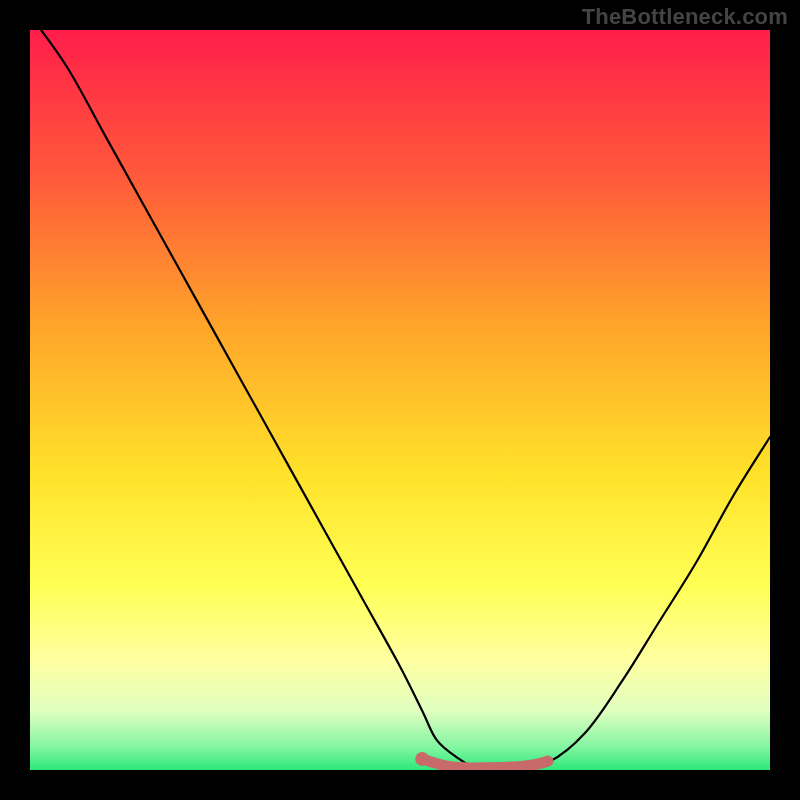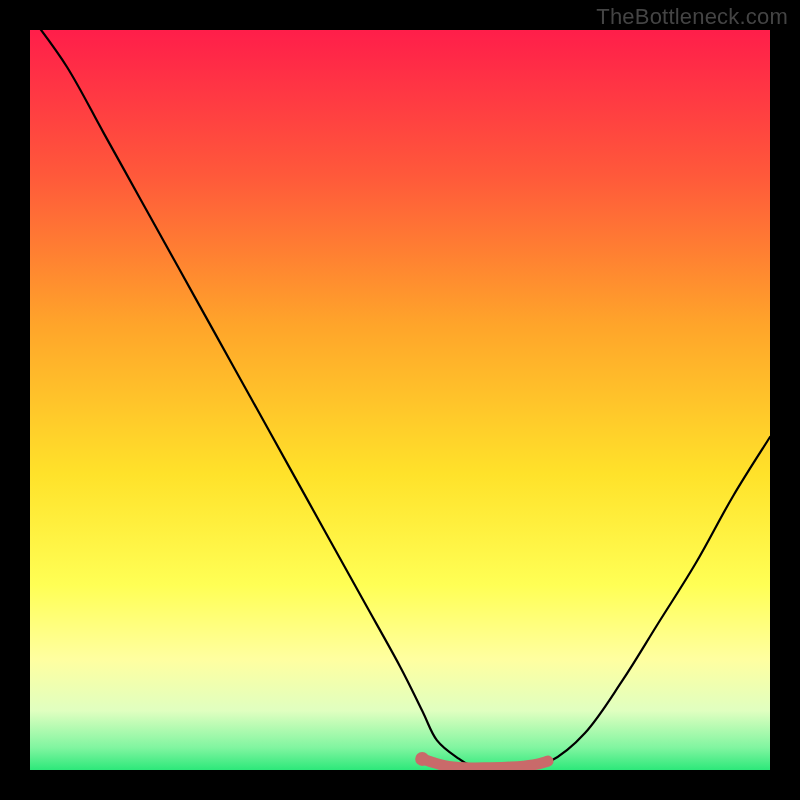--- a/index.html
+++ b/index.html
@@ -30,21 +30,21 @@
     position: absolute;
     inset: 0;
     width: 100%;
     height: 100%;
   }
   .watermark {
     position: absolute;
     top: 4px;
     right: 12px;
     font-size: 22px;
-    font-weight: 400;
+    font-weight: 700;
     color: #444444;
     letter-spacing: 0.2px;
   }
 </style>
 </head>
 <body>
 
 <div class="frame">
   <div class="watermark">TheBottleneck.com</div>
   <div class="plot">

